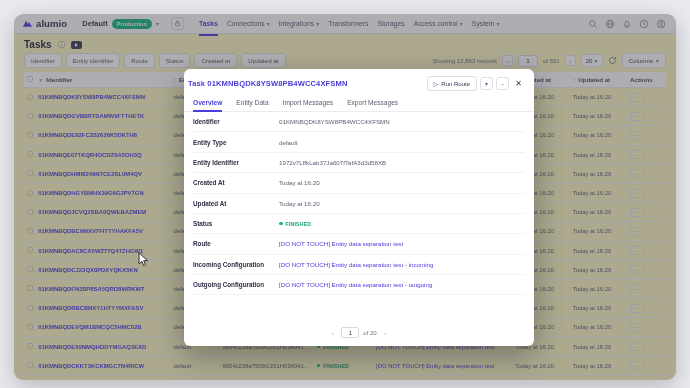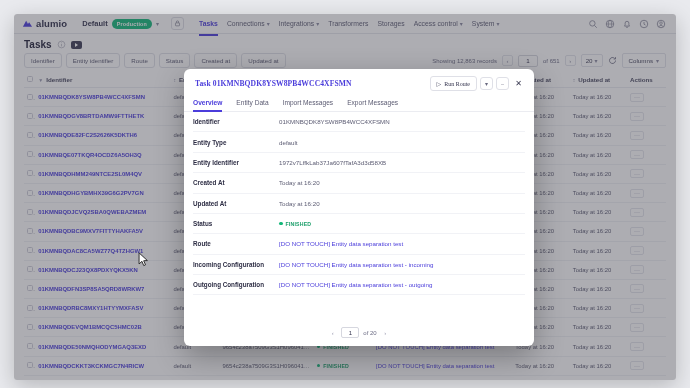--- a/index.html
+++ b/index.html
@@ -13,22 +13,22 @@
     position: relative;
     width: 690px; height: 388px;
     background: #e9eaee;
   }
 
   
   .window {
     position: absolute;
     left: 14px; top: 14px;
     width: 662px; height: 366px;
-    background: #ffffff;
-    border-radius: 3px;
+    background: #fef9c3;
+    border-radius: 9px;
     overflow: hidden;
     box-shadow: 0 6px 22px rgba(0,0,0,.22);
   }
 
   
   .topnav {
     height: 20px;
     display: flex; align-items: center;
     padding: 0 8px;
     border-bottom: 1px solid #e6e7ec;
@@ -173,23 +173,22 @@
     left: 170px; top: 55px;
     width: 350px; height: 277px;
     background: #ffffff;
     border-radius: 6px;
     box-shadow: 0 10px 30px rgba(0,0,0,.3);
     display: flex; flex-direction: column;
     overflow: hidden;
   }
   .modal-head {
     display: flex; align-items: center;
-    padding: 7px 9px 0 11px;
+    padding: 7px 9px 0 4px;
     gap: 5px;
-    font-family: Liberation Serif, serif;
   }
   .modal-title {
     font-size: 7.6px; font-weight: 700; color: #4b3ddb; letter-spacing: .1px;
   }
   .modal-actions { margin-left: auto; display: flex; align-items: center; gap: 3px; }
   .runbtn {
     display:flex; align-items:center; gap:3px;
     border:1px solid #dfe0e7; border-radius: 3px;
     padding: 3px 6px; font-size: 6px; color: #33334d; background:#fff;
   }

